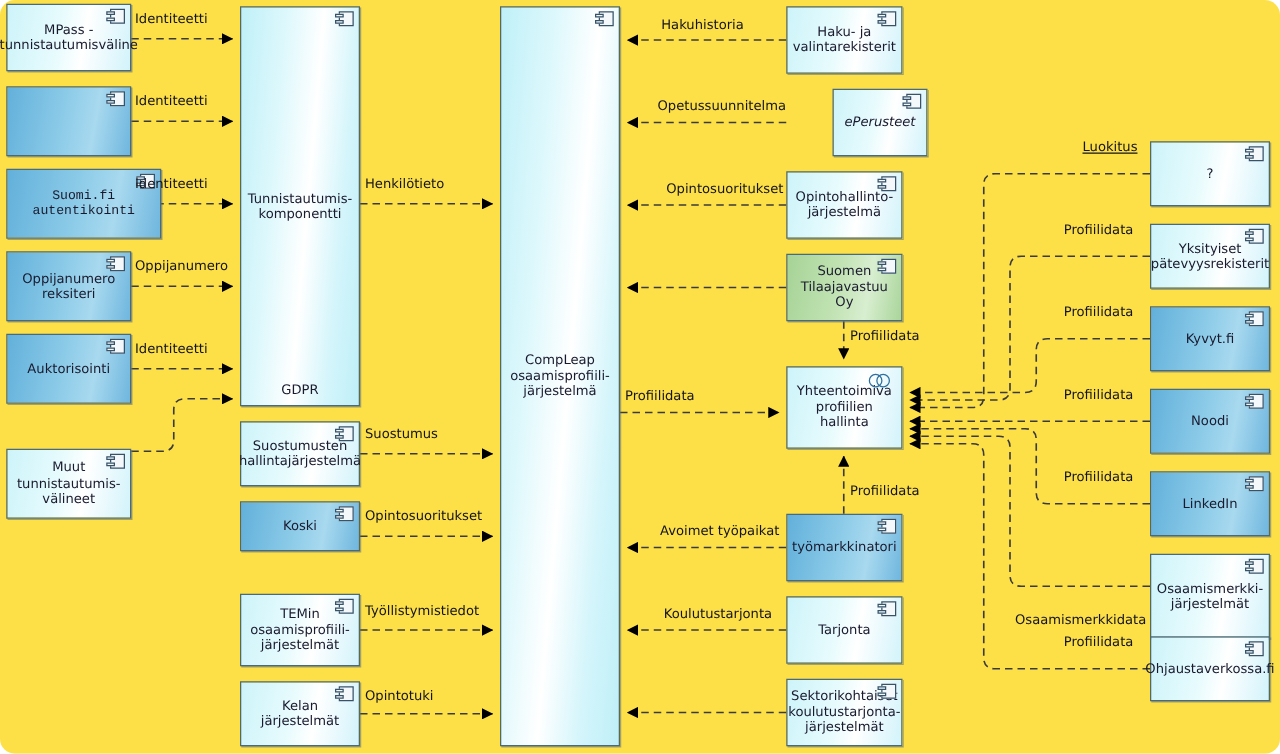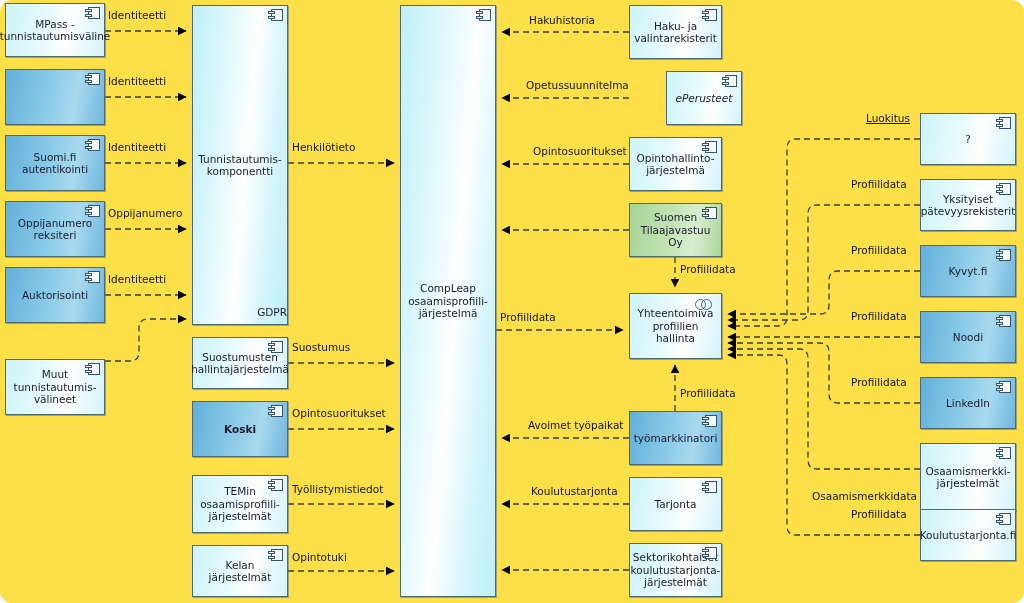--- a/index.html
+++ b/index.html
@@ -19,21 +19,21 @@
   .cicon .bdy{position:absolute;left:3px;top:0;width:12px;height:12px;
               background:#f4f8fb;border:1px solid #37536a;box-sizing:border-box;}
   .cicon .t1,.cicon .t2{position:absolute;left:0;width:7px;height:3px;
               background:#f4f8fb;border:1px solid #37536a;box-sizing:border-box;}
   .cicon .t1{top:2px;} .cicon .t2{top:7px;}
   .iicon{position:absolute;right:6px;top:5px;width:20px;height:11px;z-index:3;}
   .iicon i{position:absolute;top:0;width:11px;height:11px;border:1.4px solid #2f6f9e;
            border-radius:50%;box-sizing:border-box;background:transparent;}
   .iicon i.a{left:0;} .iicon i.b{left:6px;}
   .wlabel{position:absolute;font-size:10.5px;color:#14141e;white-space:nowrap;z-index:4;}
-  .gdpr{position:absolute;left:0;right:0;bottom:6px;text-align:right;font-size:10.5px;color:#1a1a2e;z-index:2;}
+  .gdpr{position:absolute;left:0;right:0;bottom:6px;text-align:center;font-size:10.5px;color:#1a1a2e;z-index:2;}
 </style>
 </head>
 <body>
 
 <div id="canvas">
 
   <svg id="wires">
     <defs>
       <marker id="ah" markerWidth="9" markerHeight="9" refX="8.4" refY="4.5" orient="auto" markerUnits="userSpaceOnUse">
         <path d="M0,0 L9,4.5 L0,9 z" fill="#000000"></path>
@@ -81,21 +81,21 @@
         <span class="lbl">MPass -
 tunnistautumisväline</span>
       </div>
       <div class="node c-blue" style="left: 5px; top: 69px; width: 100px; height: 56px;">
         <span class="cicon">
           <span class="bdy"></span>
           <span class="t1"></span>
           <span class="t2"></span>
         </span>
       </div>
-      <div class="node c-blue" style="left: 5px; top: 135px; width: 100px; height: 56px;">
+      <div class="node c-blue" style="left: 5px; top: 135px; width: 124px; height: 56px; font-family: Liberation Mono, monospace;">
         <span class="cicon">
           <span class="bdy"></span>
           <span class="t1"></span>
           <span class="t2"></span>
         </span>
         <span class="lbl">Suomi.fi
 autentikointi</span>
       </div>
       <div class="node c-blue" style="left: 5px; top: 201px; width: 100px; height: 56px;">
         <span class="cicon">
@@ -136,21 +136,21 @@
       </div>
       <div class="node c-light" style="left: 192px; top: 337px; width: 96px; height: 52px;">
         <span class="cicon">
           <span class="bdy"></span>
           <span class="t1"></span>
           <span class="t2"></span>
         </span>
         <span class="lbl">Suostumusten
 hallintajärjestelmä</span>
       </div>
-      <div class="node c-blue" style="left: 192px; top: 401px; width: 96px; height: 56px; font-weight: bold;">
+      <div class="node c-blue" style="left: 192px; top: 401px; width: 96px; height: 40px;">
         <span class="cicon">
           <span class="bdy"></span>
           <span class="t1"></span>
           <span class="t2"></span>
         </span>
         <span class="lbl">Koski</span>
       </div>
       <div class="node c-light" style="left: 192px; top: 475px; width: 96px; height: 58px;">
         <span class="cicon">
           <span class="bdy"></span>
@@ -297,21 +297,21 @@
         </span>
         <span class="lbl">Osaamismerkki-
 järjestelmät</span>
       </div>
       <div class="node c-light" style="left: 920px; top: 509px; width: 96px; height: 52px;">
         <span class="cicon">
           <span class="bdy"></span>
           <span class="t1"></span>
           <span class="t2"></span>
         </span>
-        <span class="lbl">Koulutustarjonta.fi</span>
+        <span class="lbl">Ohjaustaverkossa.fi</span>
       </div>
     </div>
   <div id="labels-layer">
       <div class="wlabel" style="left: 108px; top: 9px;">Identiteetti</div>
       <div class="wlabel" style="left: 108px; top: 75px;">Identiteetti</div>
       <div class="wlabel" style="left: 108px; top: 141px;">Identiteetti</div>
       <div class="wlabel" style="left: 108px; top: 207px;">Oppijanumero</div>
       <div class="wlabel" style="left: 108px; top: 273px;">Identiteetti</div>
       <div class="wlabel" style="left: 292px; top: 141px;">Henkilötieto</div>
       <div class="wlabel" style="left: 292px; top: 341px;">Suostumus</div>

